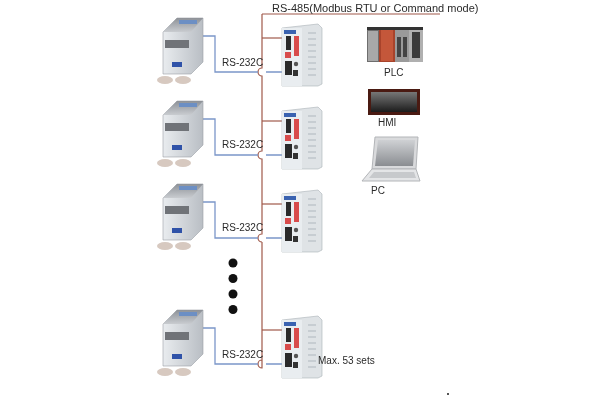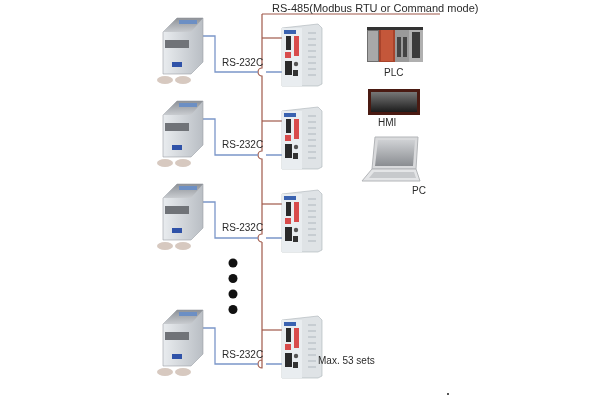--- a/index.html
+++ b/index.html
@@ -203,17 +203,17 @@
 
 <div class="lbl bus-title" style="left:272px;top:2px">RS-485(Modbus RTU or Command mode)</div>
 
 <div class="lbl" style="left:222px;top:57px">RS-232C</div>
 <div class="lbl" style="left:222px;top:139px">RS-232C</div>
 <div class="lbl" style="left:222px;top:222px">RS-232C</div>
 <div class="lbl" style="left:222px;top:349px">RS-232C</div>
 
 <div class="lbl" style="left:384px;top:67px">PLC</div>
 <div class="lbl" style="left:378px;top:117px">HMI</div>
-<div class="lbl" style="left:412px;top:185px">PC</div>
+<div class="lbl" style="left:371px;top:185px">PC</div>
 
 <div class="lbl" style="left:318px;top:355px">Max. 53 sets</div>
 
 <div style="position:absolute;left:447px;top:393px;width:2px;height:2px;background:#555"></div>
 
 </body></html>

